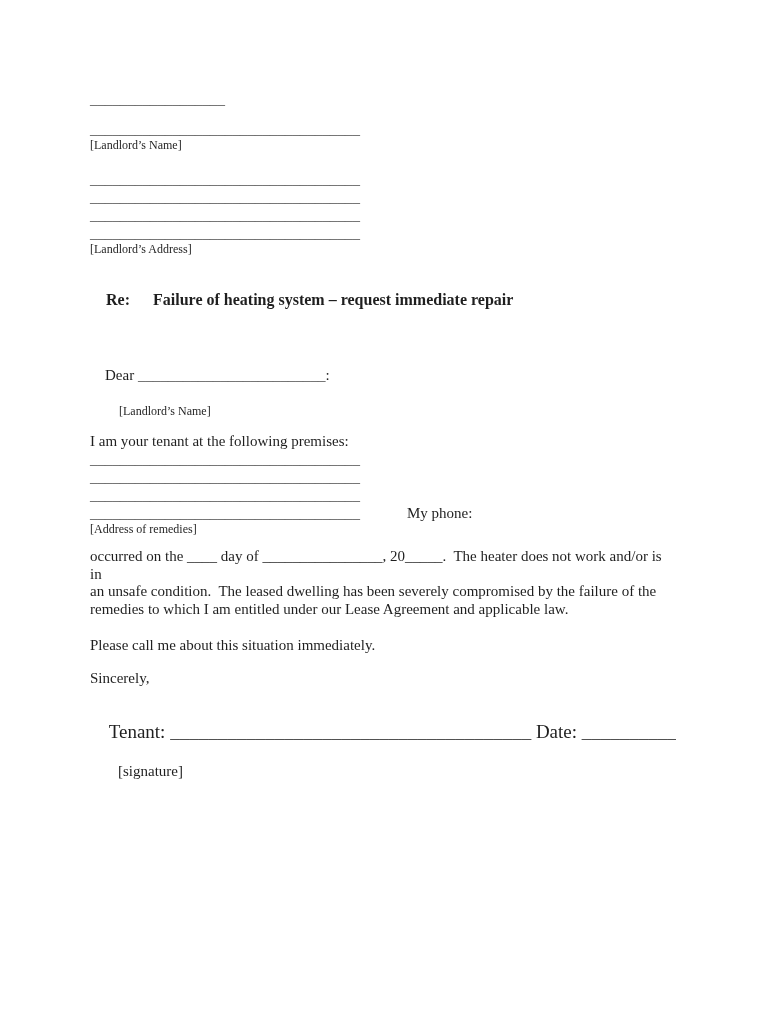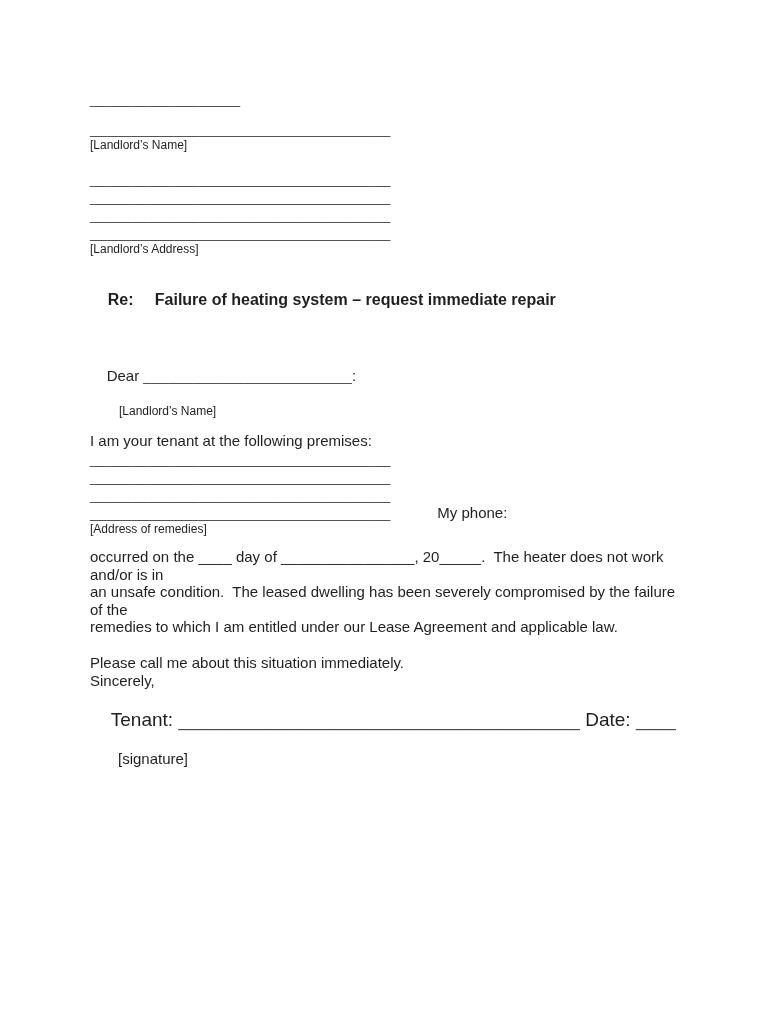--- a/index.html
+++ b/index.html
@@ -6,21 +6,21 @@
     margin: 0;
     padding: 0;
     background: #ffffff;
   }
   .page {
     position: relative;
     width: 676px;
     height: 1024px;
     background: #ffffff;
     overflow: hidden;
-    font-family: Liberation Sans, sans-serif;
+    font-family: Liberation Serif, serif;
     color: #1f1f1f;
     box-sizing: border-box;
     padding: 90px 0 8px 90px;
   }
   .row {
     font-size: 15px;
     line-height: 18px;
     white-space: pre;
   }
   .rule {
@@ -29,21 +29,21 @@
   }
   .label {
     font-size: 12px;
     line-height: 15px;
     white-space: pre;
   }
   .mt5  { margin-top: 5px; }
   .mt11 { margin-top: 11px; }
   .mt12 { margin-top: 12px; }
   .mt13 { margin-top: 13px; }
-  .mt16 { margin-top: 0; }
+  .mt16 { margin-top: 15px; }
   .mt17 { margin-top: 17px; }
   .mt18 { margin-top: 18px; }
   .subject {
     font-size: 16px;
     line-height: 20px;
     font-weight: bold;
     white-space: pre;
   }
   .subject .re-prefix {
     display: inline-block;

